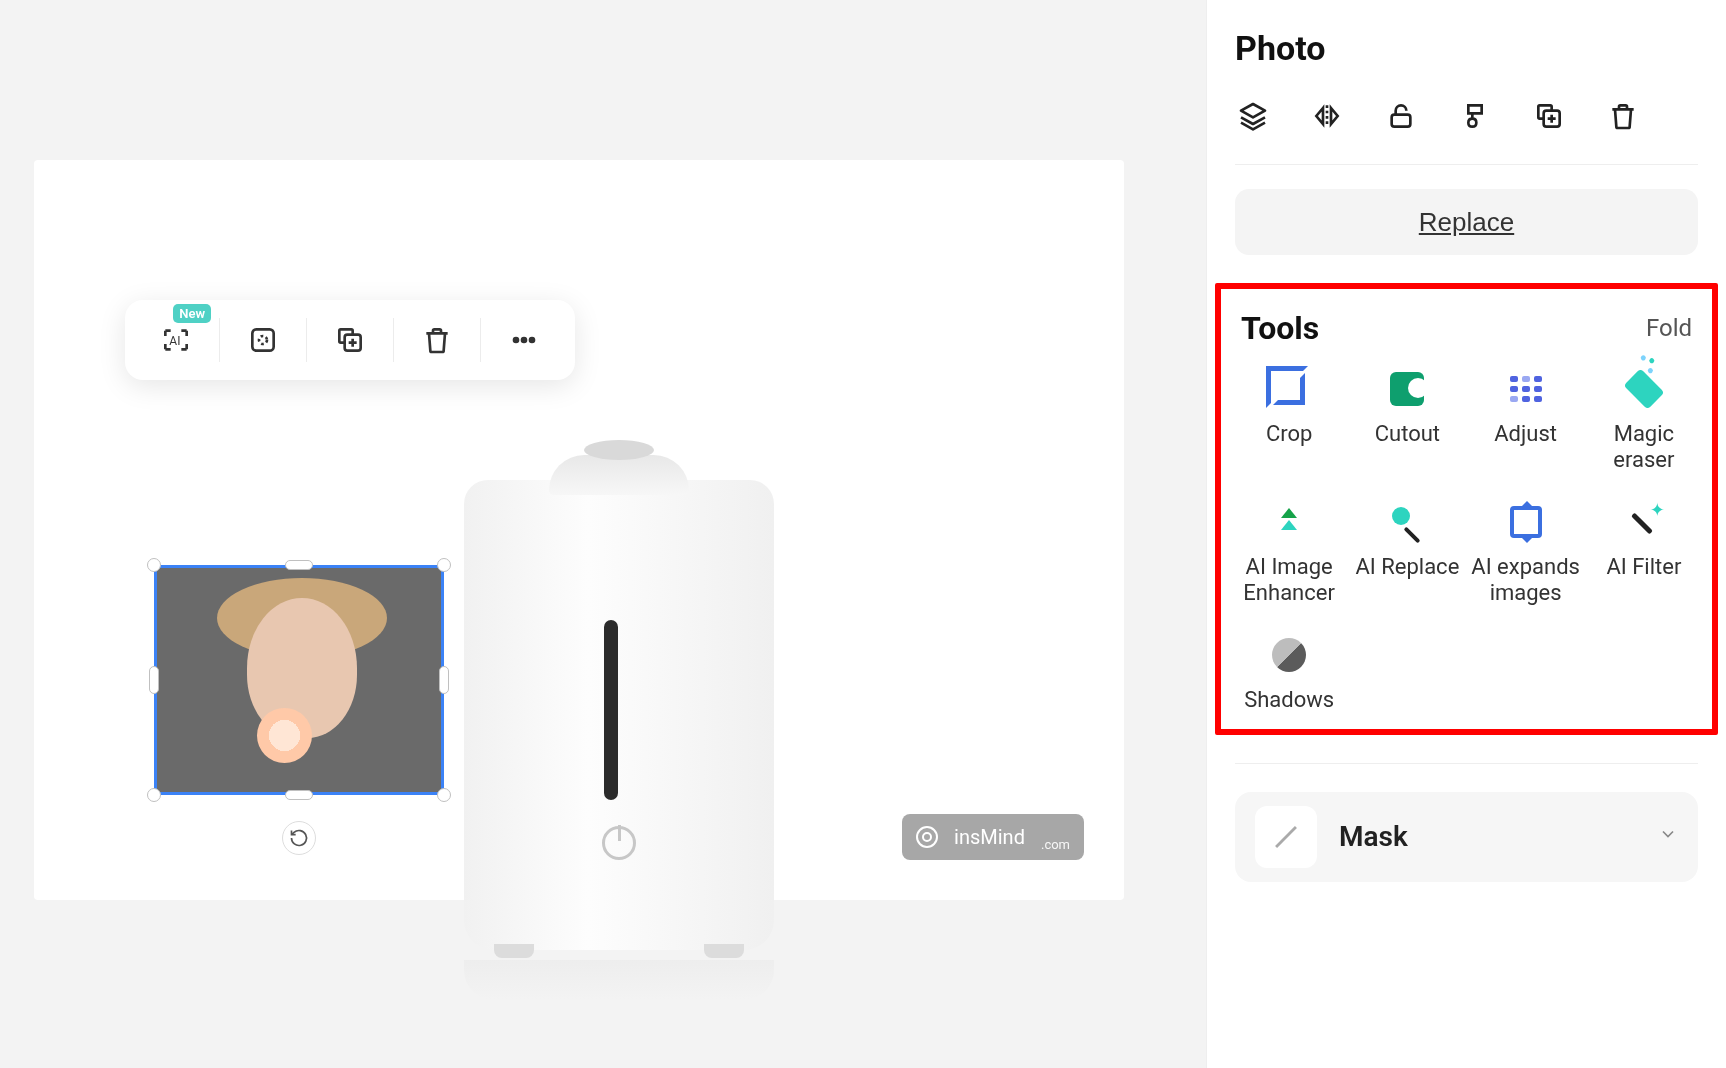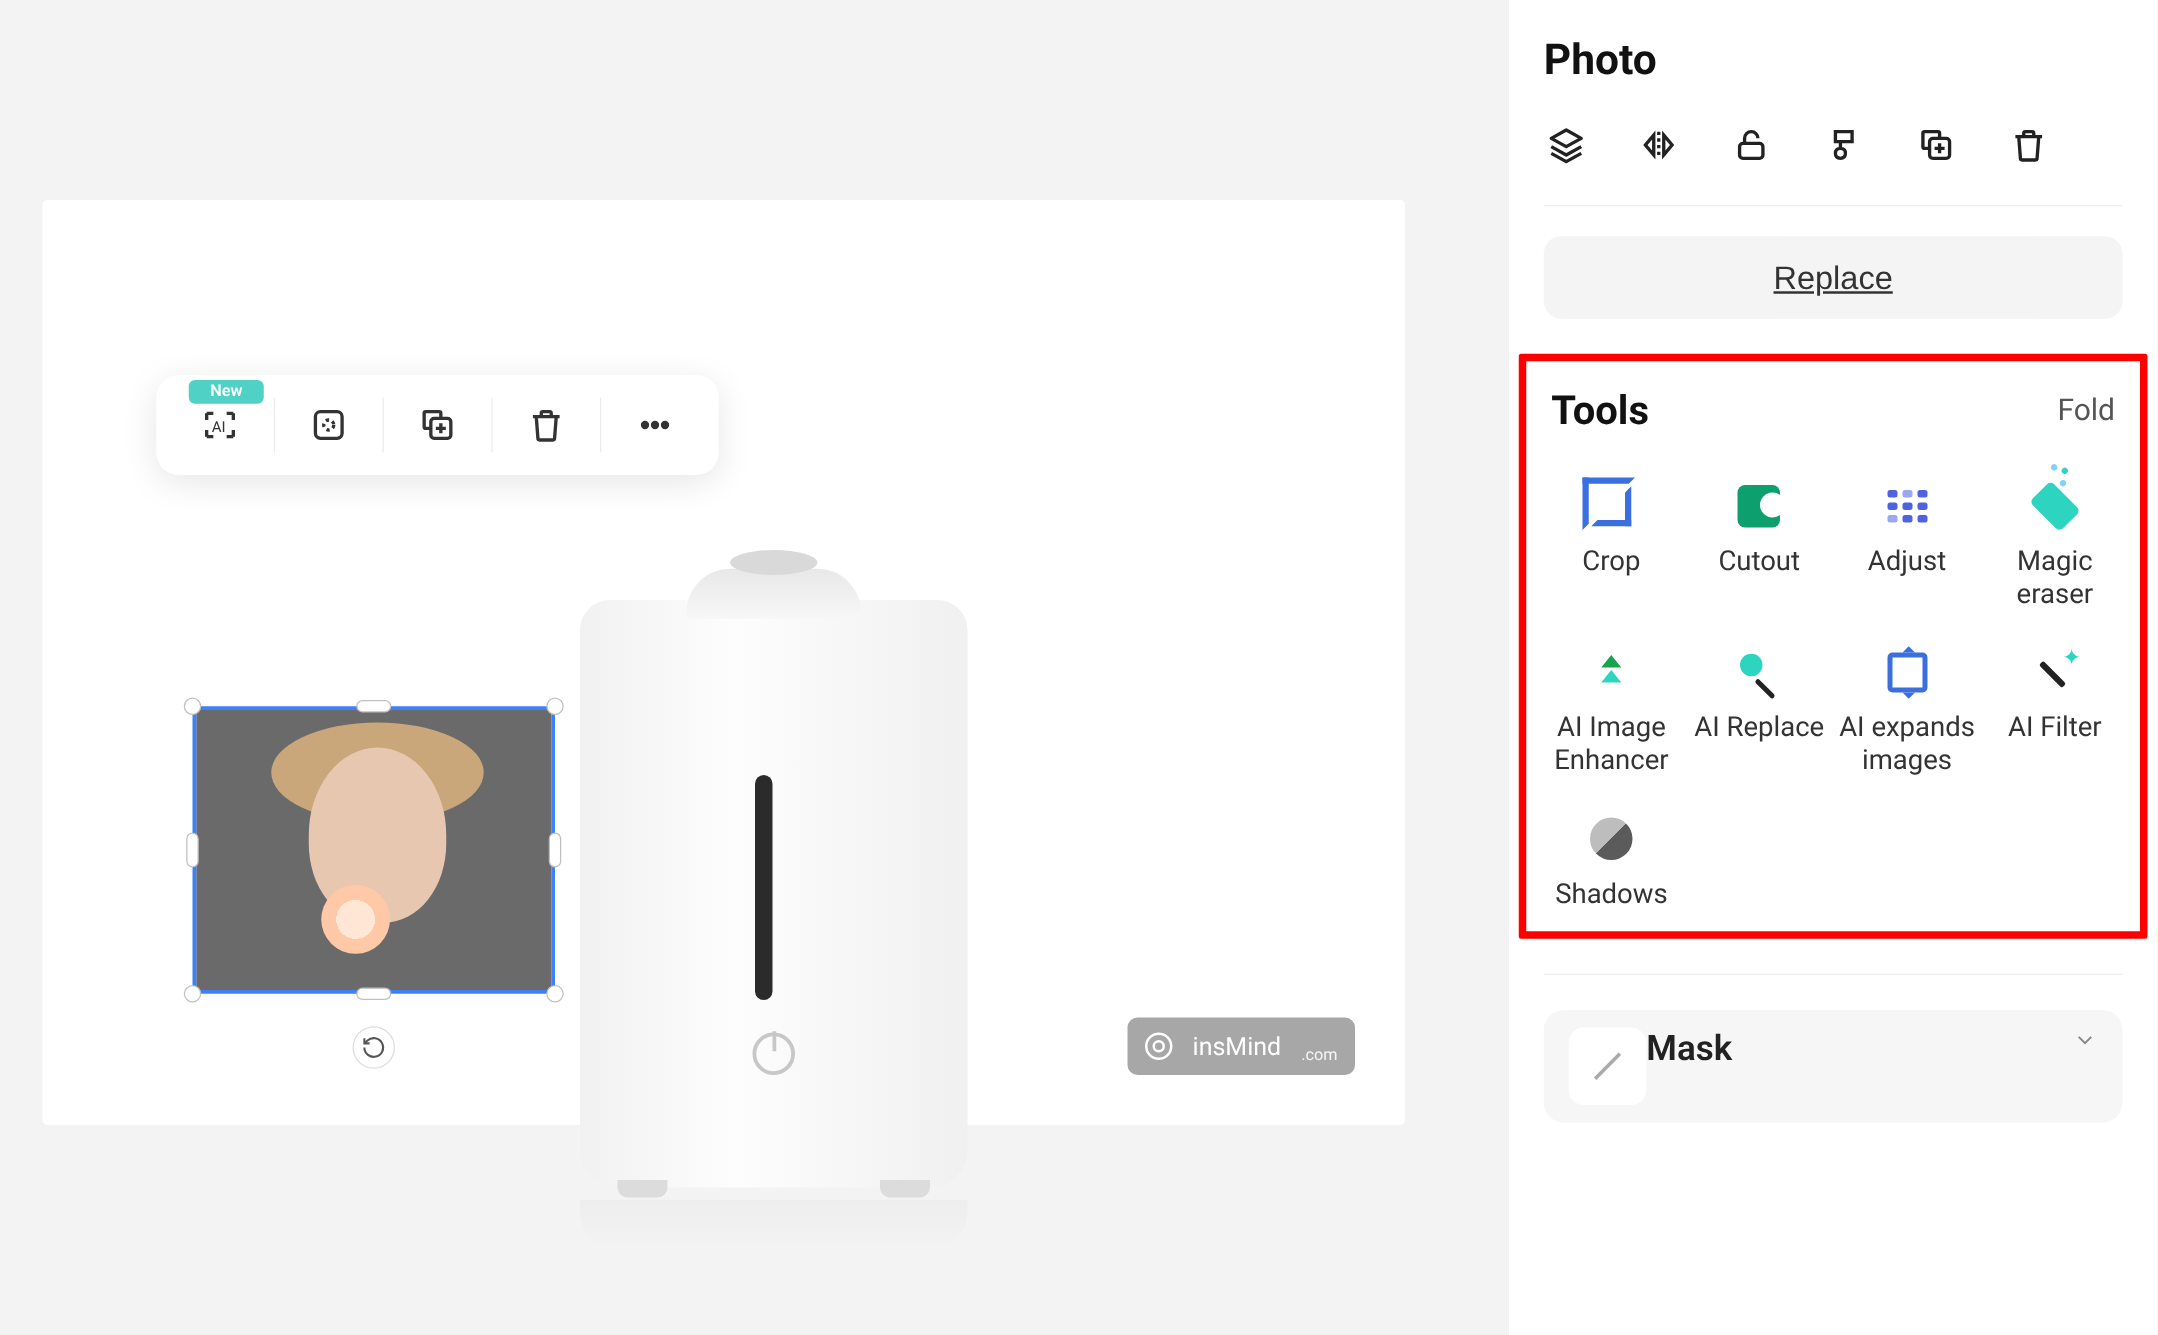--- a/index.html
+++ b/index.html
@@ -202,21 +202,21 @@
     background: #ececec;
     margin: 0 8px;
   }
   .badge-new {
     position: absolute;
     top: -6px; right: 0px;
     background: #4fd1c5;
     color: #fff;
     font-size: 13px;
     font-weight: 600;
-    padding: 2px 17px;
+    padding: 2px 6px;
     border-radius: 5px;
   }
   .ft-item svg { width: 32px; height: 32px; stroke: #333; }
 
   
   .watermark {
     position: absolute;
     right: 40px;
     bottom: 40px;
     background: #a7a7a7;
@@ -290,21 +290,21 @@
     border-radius: 2px;
     padding: 20px 10px 16px 10px;
     margin-left: -20px;
     margin-right: -20px;
   }
   .tools-head {
     display: flex;
     justify-content: space-between;
     align-items: center;
     padding: 0 10px;
-    margin-bottom: 38px;
+    margin-bottom: 22px;
   }
   .tools-title {
     font-size: 32px;
     font-weight: 700;
     color: #111;
   }
   .tools-fold {
     font-size: 24px;
     color: #555;
     cursor: pointer;
@@ -335,20 +335,22 @@
   }
 
   .section-divider {
     height: 1px;
     background: #eee;
     margin: 28px 0;
   }
 
   .mask-row {
     display: flex;
+    align-items: center;
+    gap: 22px;
     background: #f6f6f6;
     border-radius: 16px;
     padding: 14px 20px;
     cursor: pointer;
   }
   .mask-thumb {
     width: 62px; height: 62px;
     background: #fff;
     border-radius: 12px;
     display: flex; align-items: center; justify-content: center;

